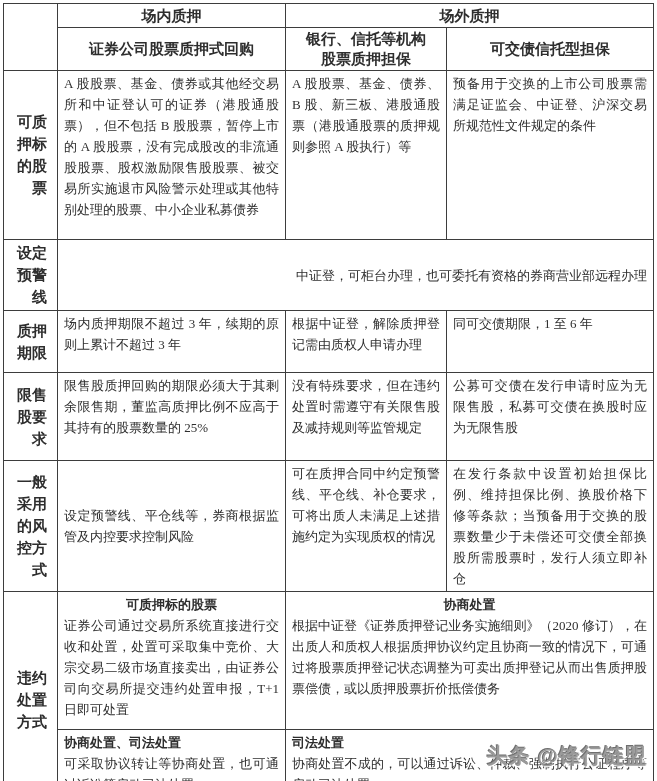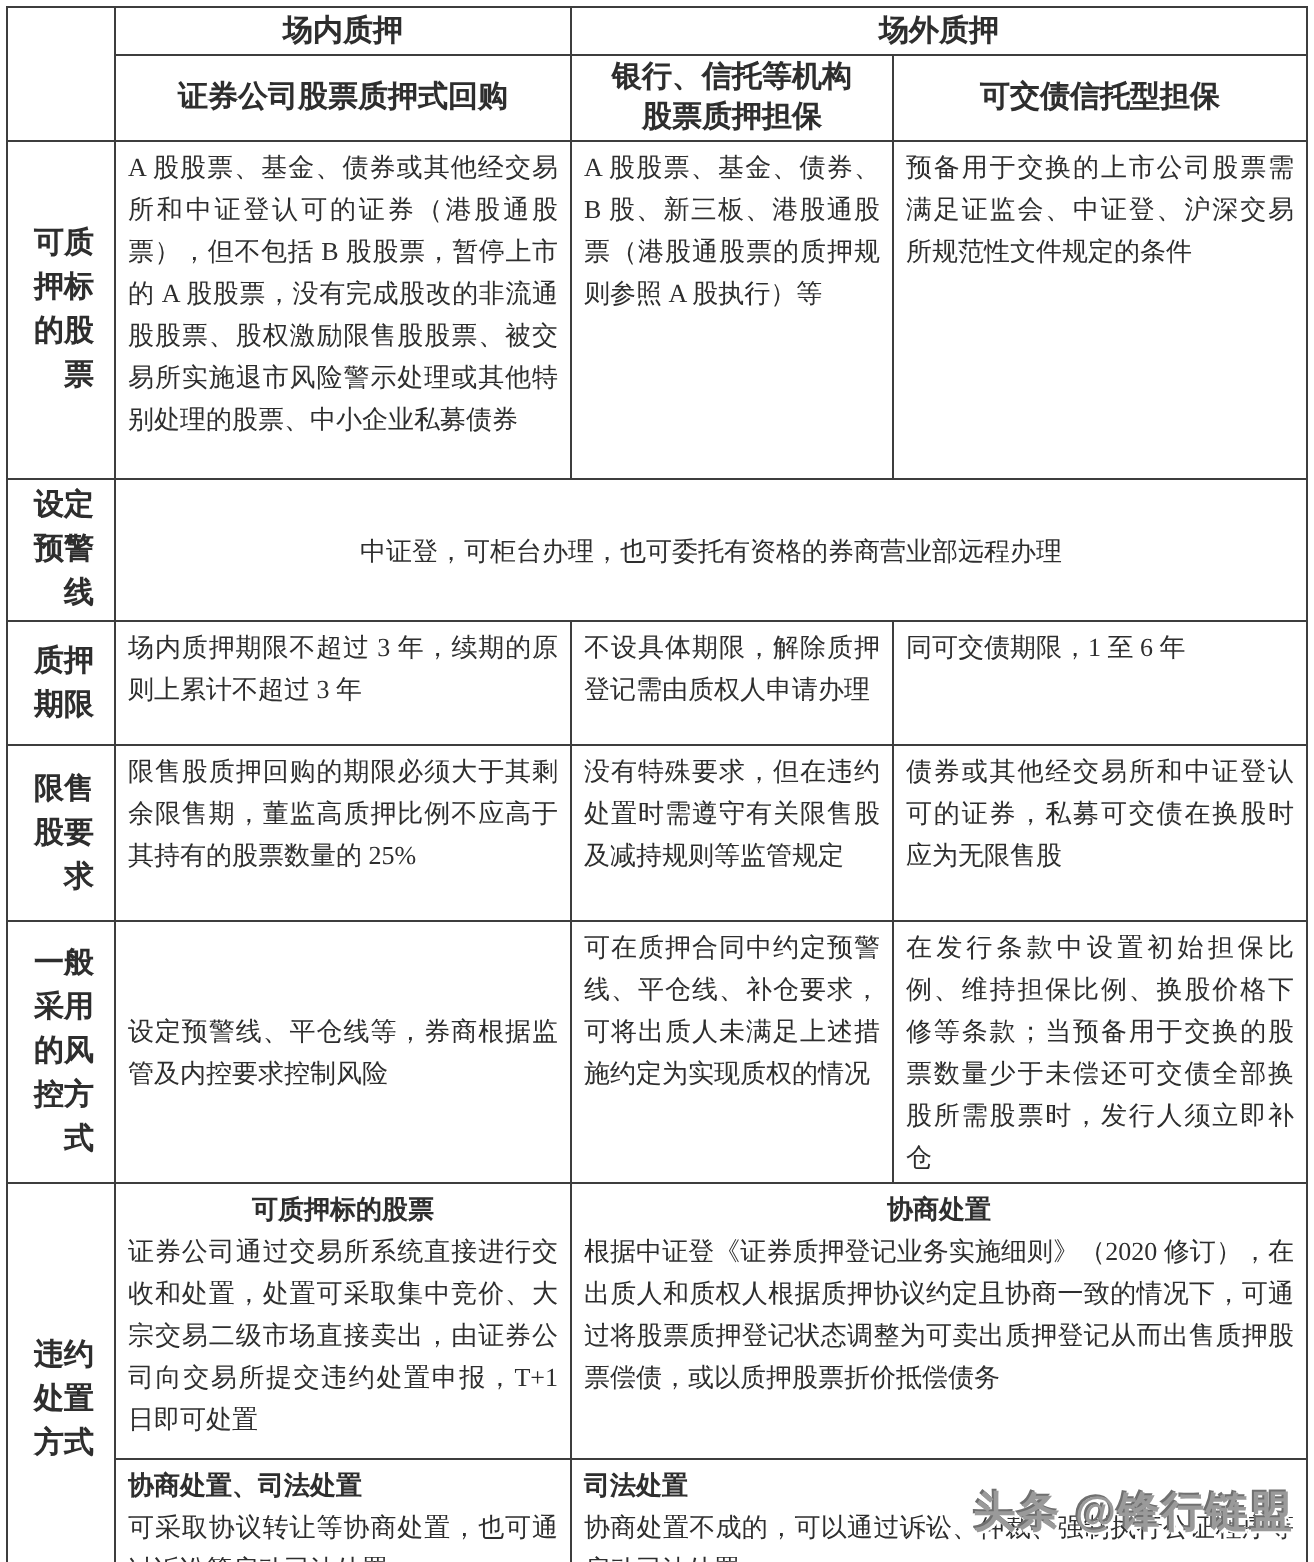--- a/index.html
+++ b/index.html
@@ -55,21 +55,21 @@
   .hdr-inner {
     display: inline-block;
     max-width: 8.5em;
     word-break: break-all;
   }
   td.body-cell {
     text-align: justify;
     text-justify: inter-ideograph;
   }
   td.merged-center {
-    text-align: center;
+    text-align: right;
     vertical-align: middle;
   }
   .sub-title {
     font-weight: bold;
     line-height: 21px;
   }
   .sub-title.centered { text-align: center; }
   .sub-body {
     text-align: justify;
     text-justify: inter-ideograph;
@@ -126,31 +126,31 @@
           <span class="lbl-inner">设定预警线</span>
         </td>
         <td class="merged-center" colspan="3">中证登，可柜台办理，也可委托有资格的券商营业部远程办理</td>
       </tr>
 
       <tr style="height:62px">
         <td class="lbl">
           <span class="lbl-inner">质押期限</span>
         </td>
         <td class="body-cell">场内质押期限不超过 3 年，续期的原则上累计不超过 3 年</td>
-        <td class="body-cell">不设具体期限，解除质押登记需由质权人申请办理</td>
+        <td class="body-cell">根据中证登，解除质押登记需由质权人申请办理</td>
         <td class="body-cell">同可交债期限，1 至 6 年</td>
       </tr>
 
       <tr style="height:88px">
         <td class="lbl">
           <span class="lbl-inner">限售股要求</span>
         </td>
         <td class="body-cell">限售股质押回购的期限必须大于其剩余限售期，董监高质押比例不应高于其持有的股票数量的 25%</td>
         <td class="body-cell">没有特殊要求，但在违约处置时需遵守有关限售股及减持规则等监管规定</td>
-        <td class="body-cell">债券或其他经交易所和中证登认可的证券，私募可交债在换股时应为无限售股</td>
+        <td class="body-cell">公募可交债在发行申请时应为无限售股，私募可交债在换股时应为无限售股</td>
       </tr>
 
       <tr style="height:131px">
         <td class="lbl">
           <span class="lbl-inner">一般采用的风控方式</span>
         </td>
         <td class="body-cell" style="vertical-align:middle">设定预警线、平仓线等，券商根据监管及内控要求控制风险</td>
         <td class="body-cell">可在质押合同中约定预警线、平仓线、补仓要求，可将出质人未满足上述措施约定为实现质权的情况</td>
         <td class="body-cell">在发行条款中设置初始担保比例、维持担保比例、换股价格下修等条款；当预备用于交换的股票数量少于未偿还可交债全部换股所需股票时，发行人须立即补仓</td>
       </tr>

